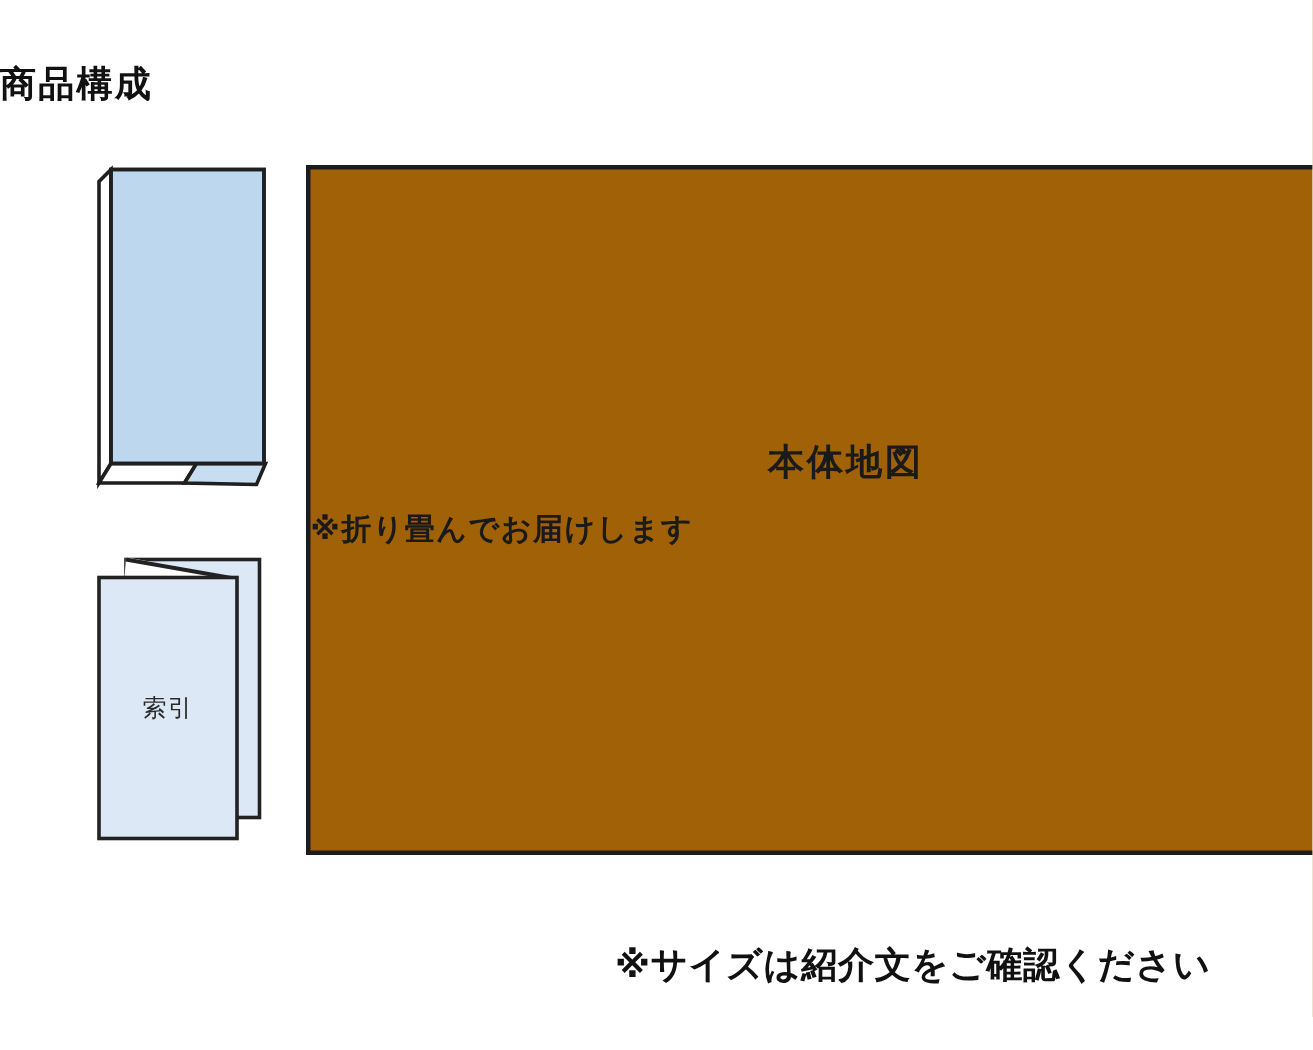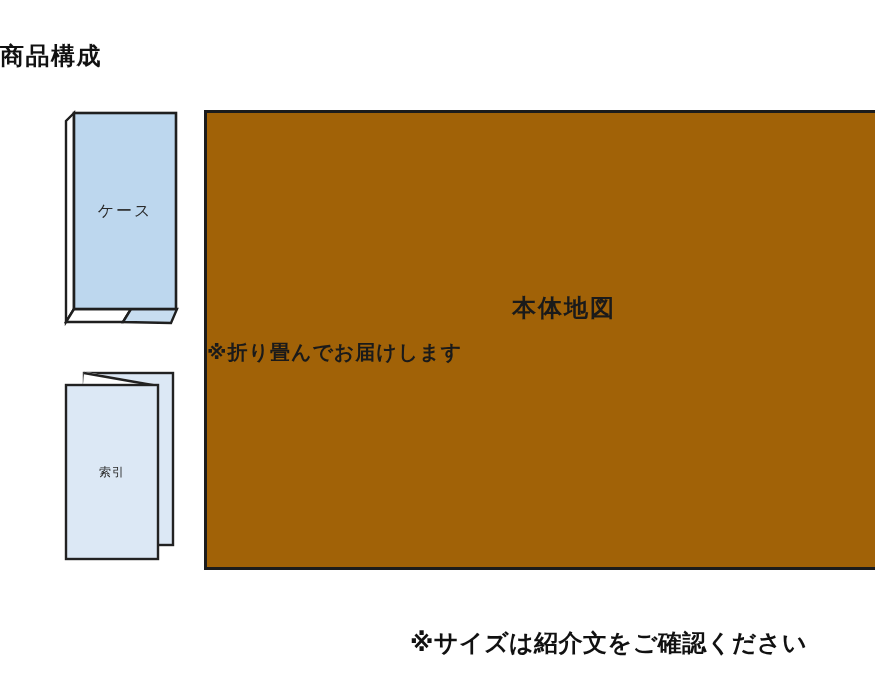--- a/index.html
+++ b/index.html
@@ -43,21 +43,21 @@
     letter-spacing: 2px;
     color: #2a2a2a;
   }
   .index-label {
     position: absolute;
     left: 66px; top: 385px;
     width: 92px; height: 174px;
     display: flex;
     align-items: center;
     justify-content: center;
-    font-size: 12px;
+    font-size: 16px;
     letter-spacing: 1px;
     color: #2a2a2a;
   }
   .map-rect {
     position: absolute;
     left: 204px; top: 110px;
     width: 720px; height: 460px;
     box-sizing: border-box;
     background: #a16207;
     border: 3px solid #1c1c1c;
@@ -103,21 +103,20 @@
   <svg class="shape-svg case-svg" width="132" height="228" viewBox="58 103 132 228">
 
     <polygon points="74,113 66,121 66,322 74,309" fill="#ffffff" stroke="#1f1f1f" stroke-width="2.4" stroke-linejoin="miter"></polygon>
 
     <polygon points="74,309 131,309 123,322 66,322" fill="#ffffff" stroke="#1f1f1f" stroke-width="2.4" stroke-linejoin="miter"></polygon>
 
     <polygon points="131,309 177,309 171,323 123,322" fill="#c7ddf0" stroke="#1f1f1f" stroke-width="2.4" stroke-linejoin="miter"></polygon>
 
     <rect x="74" y="113" width="102" height="196" fill="#bdd7ee" stroke="#1f1f1f" stroke-width="2.6" stroke-linejoin="miter"></rect>
   </svg>
-  <div class="case-label">ケース</div>
 
   <svg class="shape-svg index-svg" width="128" height="204" viewBox="53 361 128 204">
 
     <rect x="84" y="373" width="89" height="172" fill="#dce8f5" stroke="#222222" stroke-width="2.4" stroke-linejoin="miter"></rect>
 
     <polygon points="84,371.5 159,385 83,385" fill="#ffffff" stroke="none"></polygon>
 
     <line x1="84" y1="373" x2="158" y2="386" stroke="#222222" stroke-width="2.6"></line>
 
     <rect x="66" y="385" width="92" height="174" fill="#dce8f5" stroke="#222222" stroke-width="2.4" stroke-linejoin="miter"></rect>

